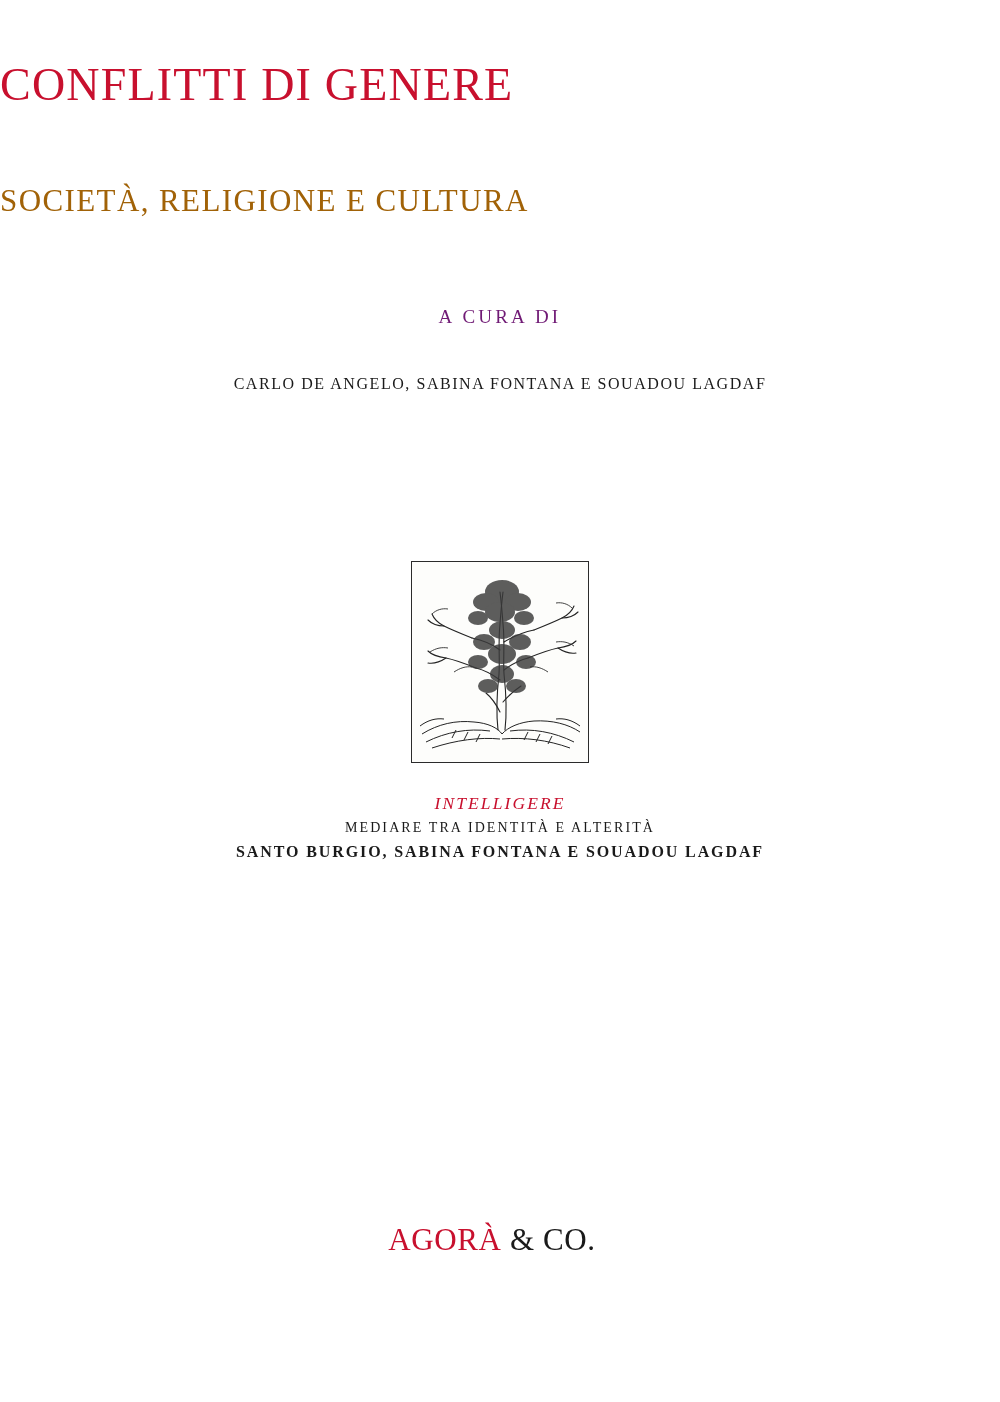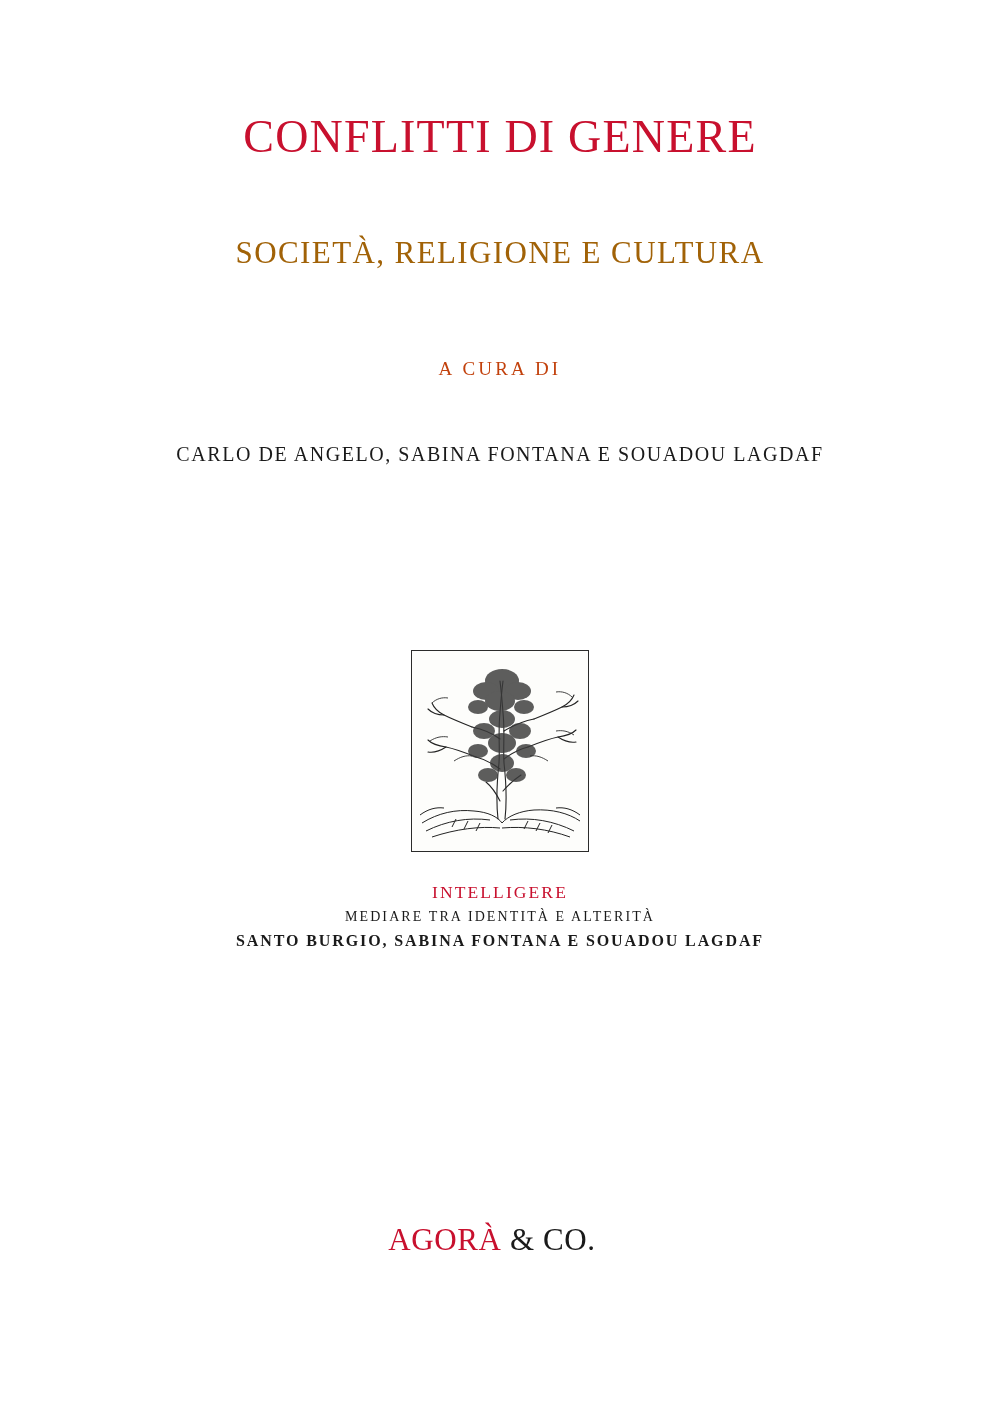--- a/index.html
+++ b/index.html
@@ -19,22 +19,22 @@
     width: 1000px;
     height: 1402px;
     box-sizing: border-box;
     padding: 0;
     position: relative;
     background: #ffffff;
   }
 
   
   .title-block {
-    text-align: center;
-    padding-top: 112px;
+    text-align: left;
+    padding-top: 60px;
   }
   .main-title {
     font-family: "Liberation Serif", serif;
     font-size: 46px;
     letter-spacing: 1.2px;
     color: #c8102e;
     font-weight: 400;
     margin: 0;
     line-height: 1.1;
   }
@@ -49,28 +49,28 @@
   }
 
   
   .editors-block {
     text-align: center;
     padding-top: 87px;
   }
   .a-cura-di {
     font-size: 19px;
     letter-spacing: 3.2px;
-    color: #c2410c;
+    color: #701a75;
     margin: 0;
   }
   .editors-names {
-    font-size: 20px;
+    font-size: 16px;
     letter-spacing: 1.55px;
     color: #1a1a1a;
-    margin: 16px;
+    margin: 0;
     padding-top: 47px;
   }
 
   
   .mark-wrap {
     display: flex;
     justify-content: center;
     padding-top: 168px;
   }
   .mark-frame {
@@ -85,20 +85,21 @@
     display: block;
   }
 
   
   .series-block {
     text-align: center;
     padding-top: 30px;
   }
   .series-name {
     font-family: "Liberation Serif", serif;
+    font-style: italic;
     font-size: 17.5px;
     letter-spacing: 2.1px;
     color: #c8102e;
     margin: 0;
   }
   .series-tagline {
     font-size: 14px;
     letter-spacing: 2.1px;
     color: #1a1a1a;
     margin: 0;

